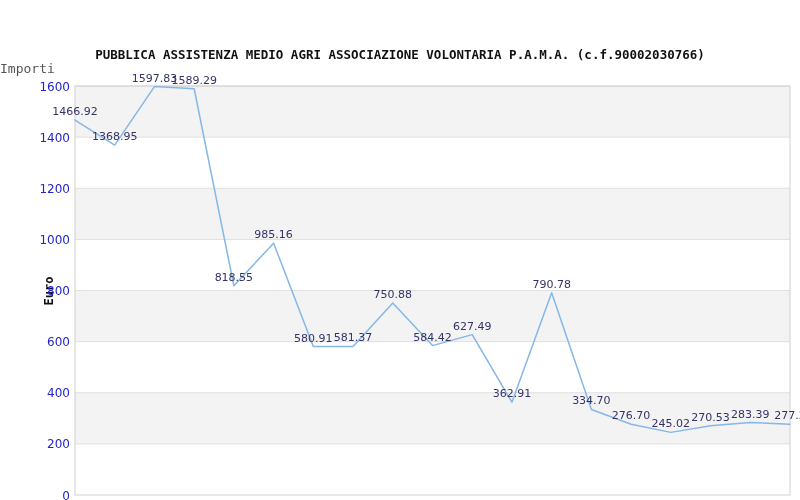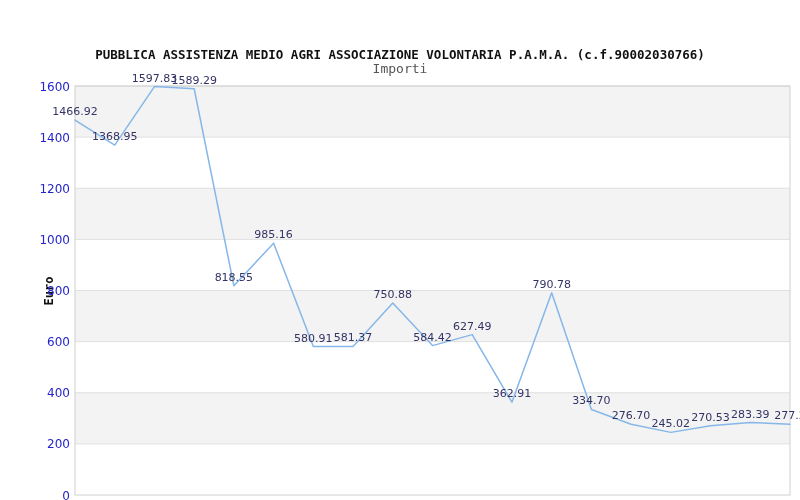--- a/index.html
+++ b/index.html
@@ -1,20 +1,20 @@
 <!DOCTYPE html>
 <html><head>
 <meta charset="utf-8">
 <style>
   html,body{margin:0;padding:0;background:#fff;}
   #stage{position:relative;width:800px;height:500px;background:#ffffff;overflow:hidden;
          font-family:"DejaVu Sans",sans-serif;margin-top:40px;}
   .chart-title{position:absolute;top:7px;left:0;width:100%;text-align:center;
     font-family:"DejaVu Sans Mono",monospace;font-weight:bold;font-size:12.5px;letter-spacing:0;}
-  .chart-subtitle{position:absolute;top:21px;left:0;width:100%;text-align:center;
+  .chart-subtitle{position:absolute;top:21px;left:0;width:100%;text-align:left;
     font-family:"DejaVu Sans Mono",monospace;font-size:13px;}
   .y-axis-title{position:absolute;left:49px;top:251px;transform:translate(-50%,-50%) rotate(-90deg);
     font-family:"DejaVu Sans Mono",monospace;font-weight:bold;font-size:12px;white-space:nowrap;}
   .x-axis-title{position:absolute;left:756px;top:480px;
     font-family:"DejaVu Sans Mono",monospace;font-weight:bold;font-size:12px;white-space:nowrap;}
   svg{position:absolute;left:0;top:0;}
   .tick{font-family:"DejaVu Sans",sans-serif;font-size:12px;}
   .dlabel{font-family:"DejaVu Sans",sans-serif;font-size:11px;}
 </style>
 </head>

